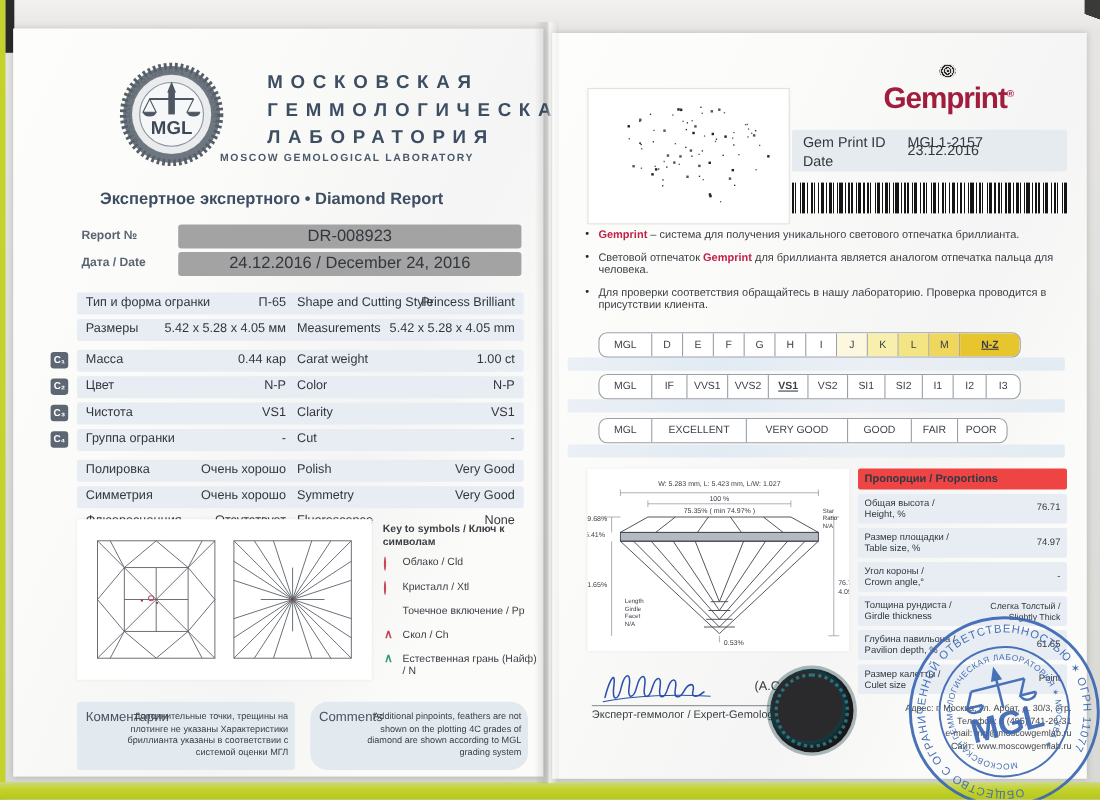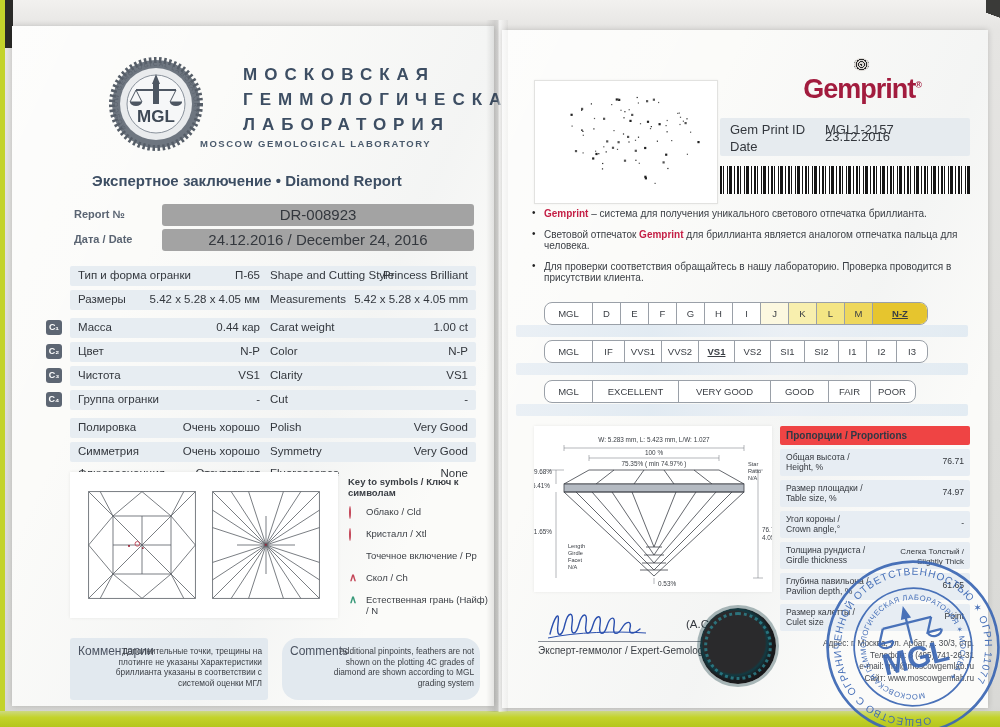--- a/index.html
+++ b/index.html
@@ -116,21 +116,21 @@
     <path d="M62,46 a6,4 0 0,0 12,0 Z" fill="#4d5662"></path>
     <text x="48" y="66" text-anchor="middle" font-size="17" font-weight="bold" fill="#3f4956" font-family="Liberation Serif,serif">MGL</text>
   </svg>
 
   <div class="org-lines">
     <div>МОСКОВСКАЯ</div>
     <div>ГЕММОЛОГИЧЕСКАЯ</div>
     <div>ЛАБОРАТОРИЯ</div>
   </div>
   <div class="org-en">MOSCOW GEMOLOGICAL LABORATORY</div>
-  <div class="doc-title">Экспертное заключение • Diamond Report</div>
+  <div class="doc-title">Экспертное экспертного • Diamond Report</div>
 
   <div class="rep-row" style="top:178px;">
     <span class="lbl">Report №</span>
     <div class="rep-val band">DR-008923</div>
   </div>
   <div class="rep-row" style="top:203px;">
     <span class="lbl">Дата / Date</span>
     <div class="rep-val band">24.12.2016 / December 24, 2016</div>
   </div>
 

